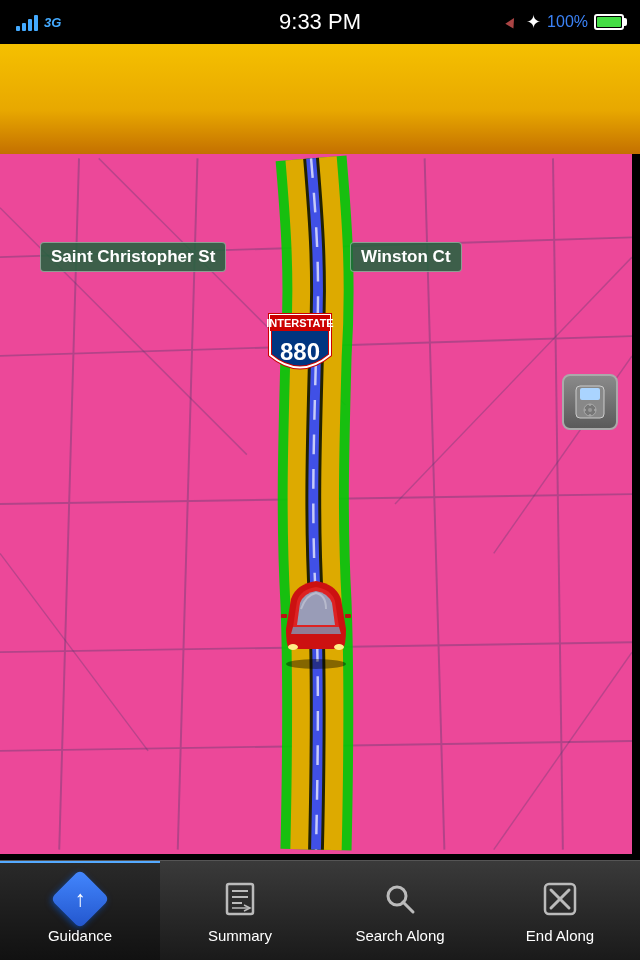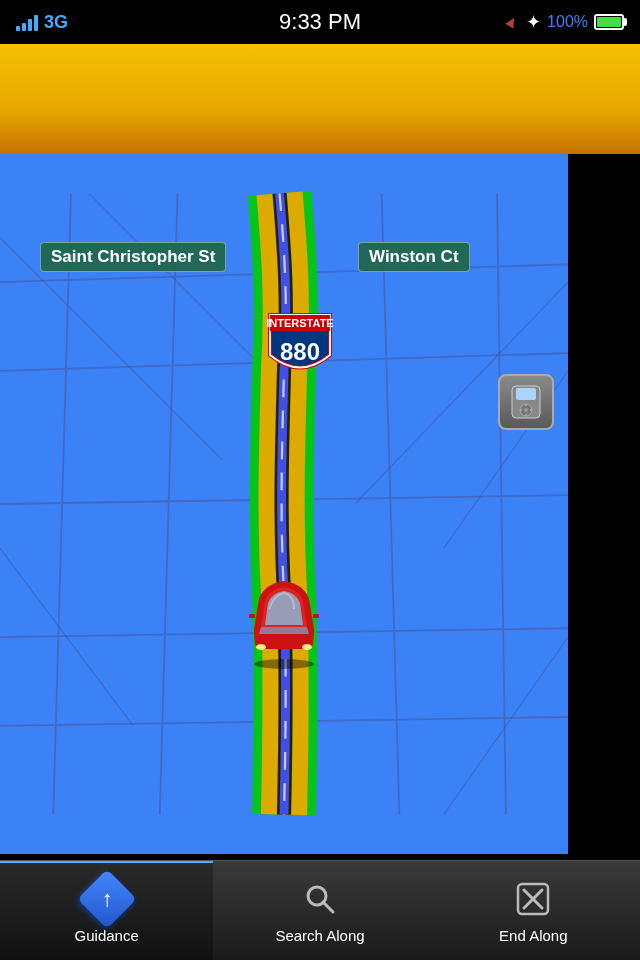--- a/index.html
+++ b/index.html
@@ -40,22 +40,23 @@
       background: #4af;
       width: 4px;
       border-radius: 1px;
     }
     .signal-bars span:nth-child(1) { height: 5px; }
     .signal-bars span:nth-child(2) { height: 8px; }
     .signal-bars span:nth-child(3) { height: 12px; }
     .signal-bars span:nth-child(4) { height: 16px; }
     .status-3g {
       color: #4af;
-      font-size: 18px;
+      font-size: 13px;
       font-weight: bold;
+      font-style: italic;
     }
     .status-center {
       color: #fff;
       font-size: 22px;
       font-weight: 500;
       position: absolute;
       left: 50%;
       transform: translateX(-50%);
     }
     .status-right {
@@ -114,24 +115,24 @@
       height: 110px;
       background: linear-gradient(180deg, #f5c000 0%, #e8a800 60%, #c47000 100%);
       z-index: 10;
     }
 
     
     #map-area {
       position: absolute;
       top: 154px;
       left: 0;
-      width: 568px;
+      width: 632px;
       height: 700px;
       overflow: hidden;
-      background: #3b82f6;
+      background: #ec4899;
     }
 
     
     #map-svg {
       position: absolute;
       top: 0; left: 0;
       width: 100%;
       height: 100%;
     }
 
@@ -146,21 +147,21 @@
       border-radius: 4px;
       border: 1px solid rgba(255,255,255,0.4);
       white-space: nowrap;
     }
     #label-saint {
       top: 88px;
       left: 40px;
     }
     #label-winston {
       top: 88px;
-      left: 358px;
+      left: 350px;
     }
 
     
     #interstate-shield {
       position: absolute;
       top: 156px;
       left: 265px;
       width: 70px;
       height: 70px;
     }
@@ -425,20 +426,34 @@
 
   <div class="tab-item active">
     <div class="tab-icon-wrap">
       <div class="guidance-icon">
         <span class="guidance-icon-inner">↑</span>
       </div>
     </div>
     <span class="tab-label">Guidance</span>
   </div>
 
+  <div class="tab-item">
+    <div class="tab-icon-wrap">
+      <svg class="summary-icon" viewBox="0 0 36 36" xmlns="http://www.w3.org/2000/svg">
+        <rect x="5" y="3" width="26" height="30" rx="2" fill="none" stroke="#bbb" stroke-width="2.5"></rect>
+        <line x1="10" y1="10" x2="26" y2="10" stroke="#bbb" stroke-width="2"></line>
+        <line x1="10" y1="16" x2="26" y2="16" stroke="#bbb" stroke-width="2"></line>
+        <line x1="10" y1="22" x2="20" y2="22" stroke="#bbb" stroke-width="2"></line>
+
+        <path d="M22,24 L28,27 L22,30" fill="none" stroke="#bbb" stroke-width="1.5"></path>
+        <line x1="10" y1="27" x2="27" y2="27" stroke="#bbb" stroke-width="1.5"></line>
+      </svg>
+    </div>
+    <span class="tab-label">Summary</span>
+  </div>
 
   <div class="tab-item">
     <div class="tab-icon-wrap">
       <svg class="search-icon-circle" viewBox="0 0 36 36" xmlns="http://www.w3.org/2000/svg">
         <circle cx="15" cy="15" r="9" fill="none" stroke="#bbb" stroke-width="3"></circle>
         <line x1="21" y1="21" x2="31" y2="31" stroke="#bbb" stroke-width="3" stroke-linecap="round"></line>
       </svg>
     </div>
     <span class="tab-label">Search Along</span>
   </div>

